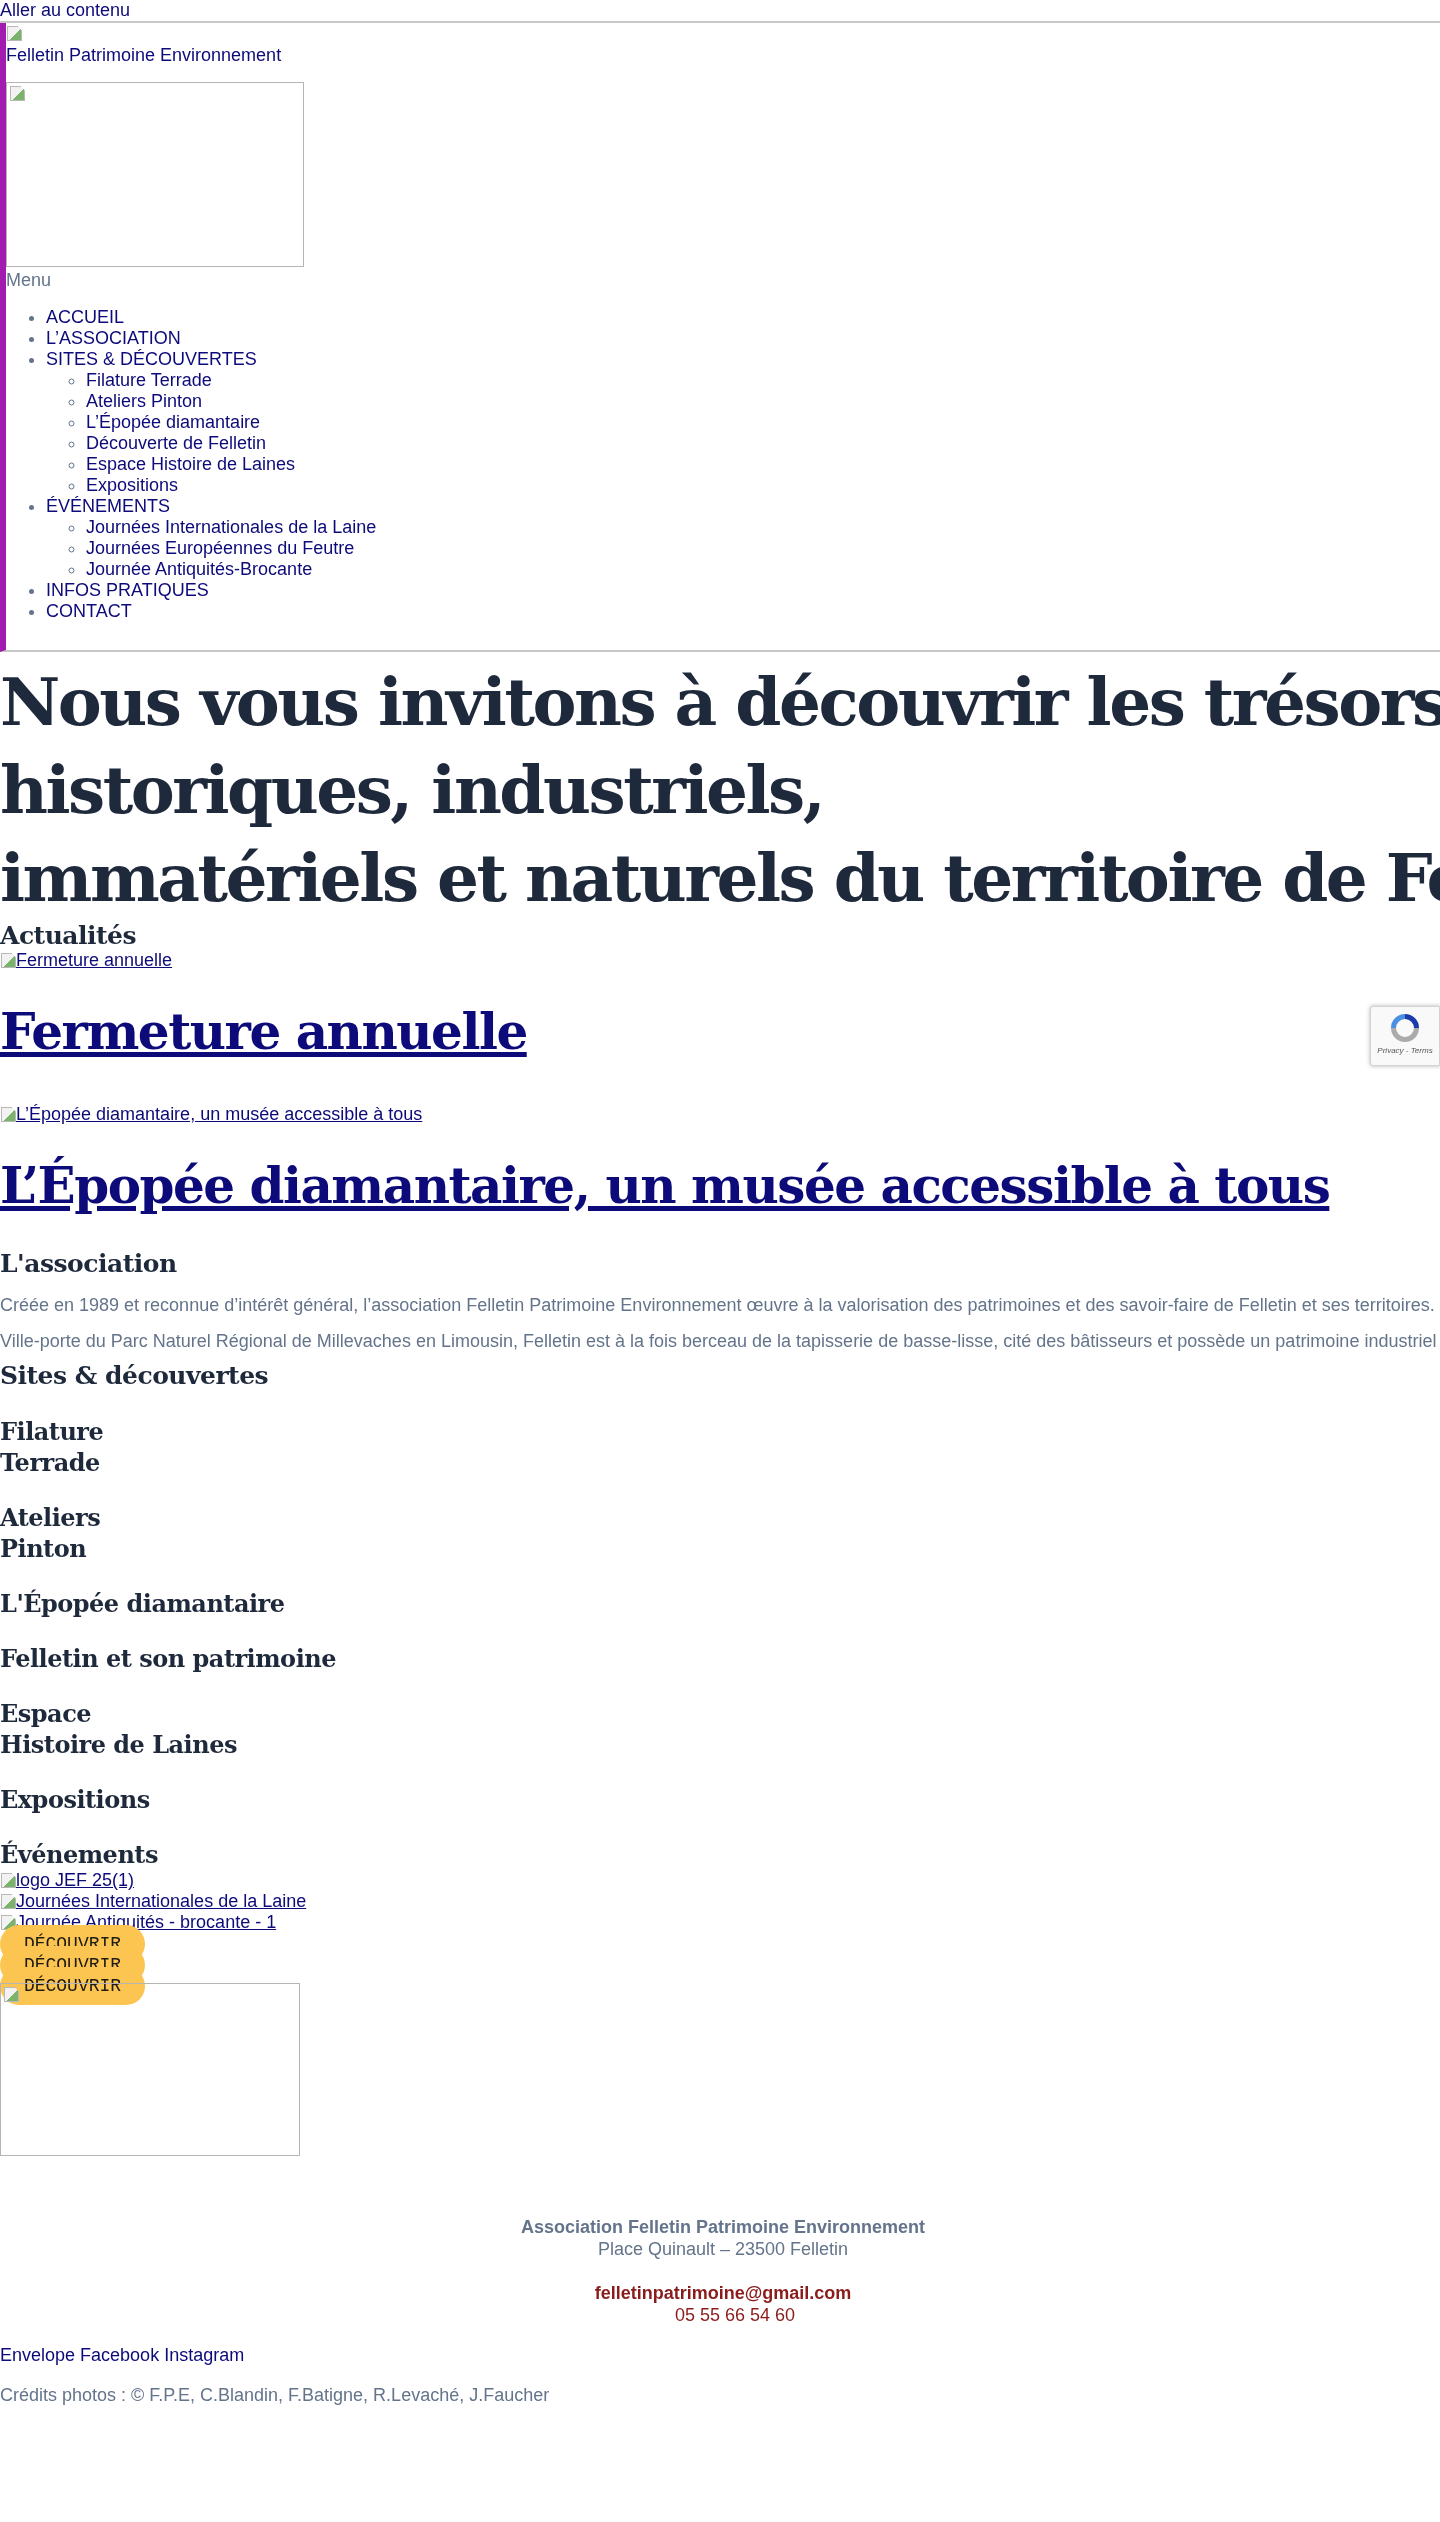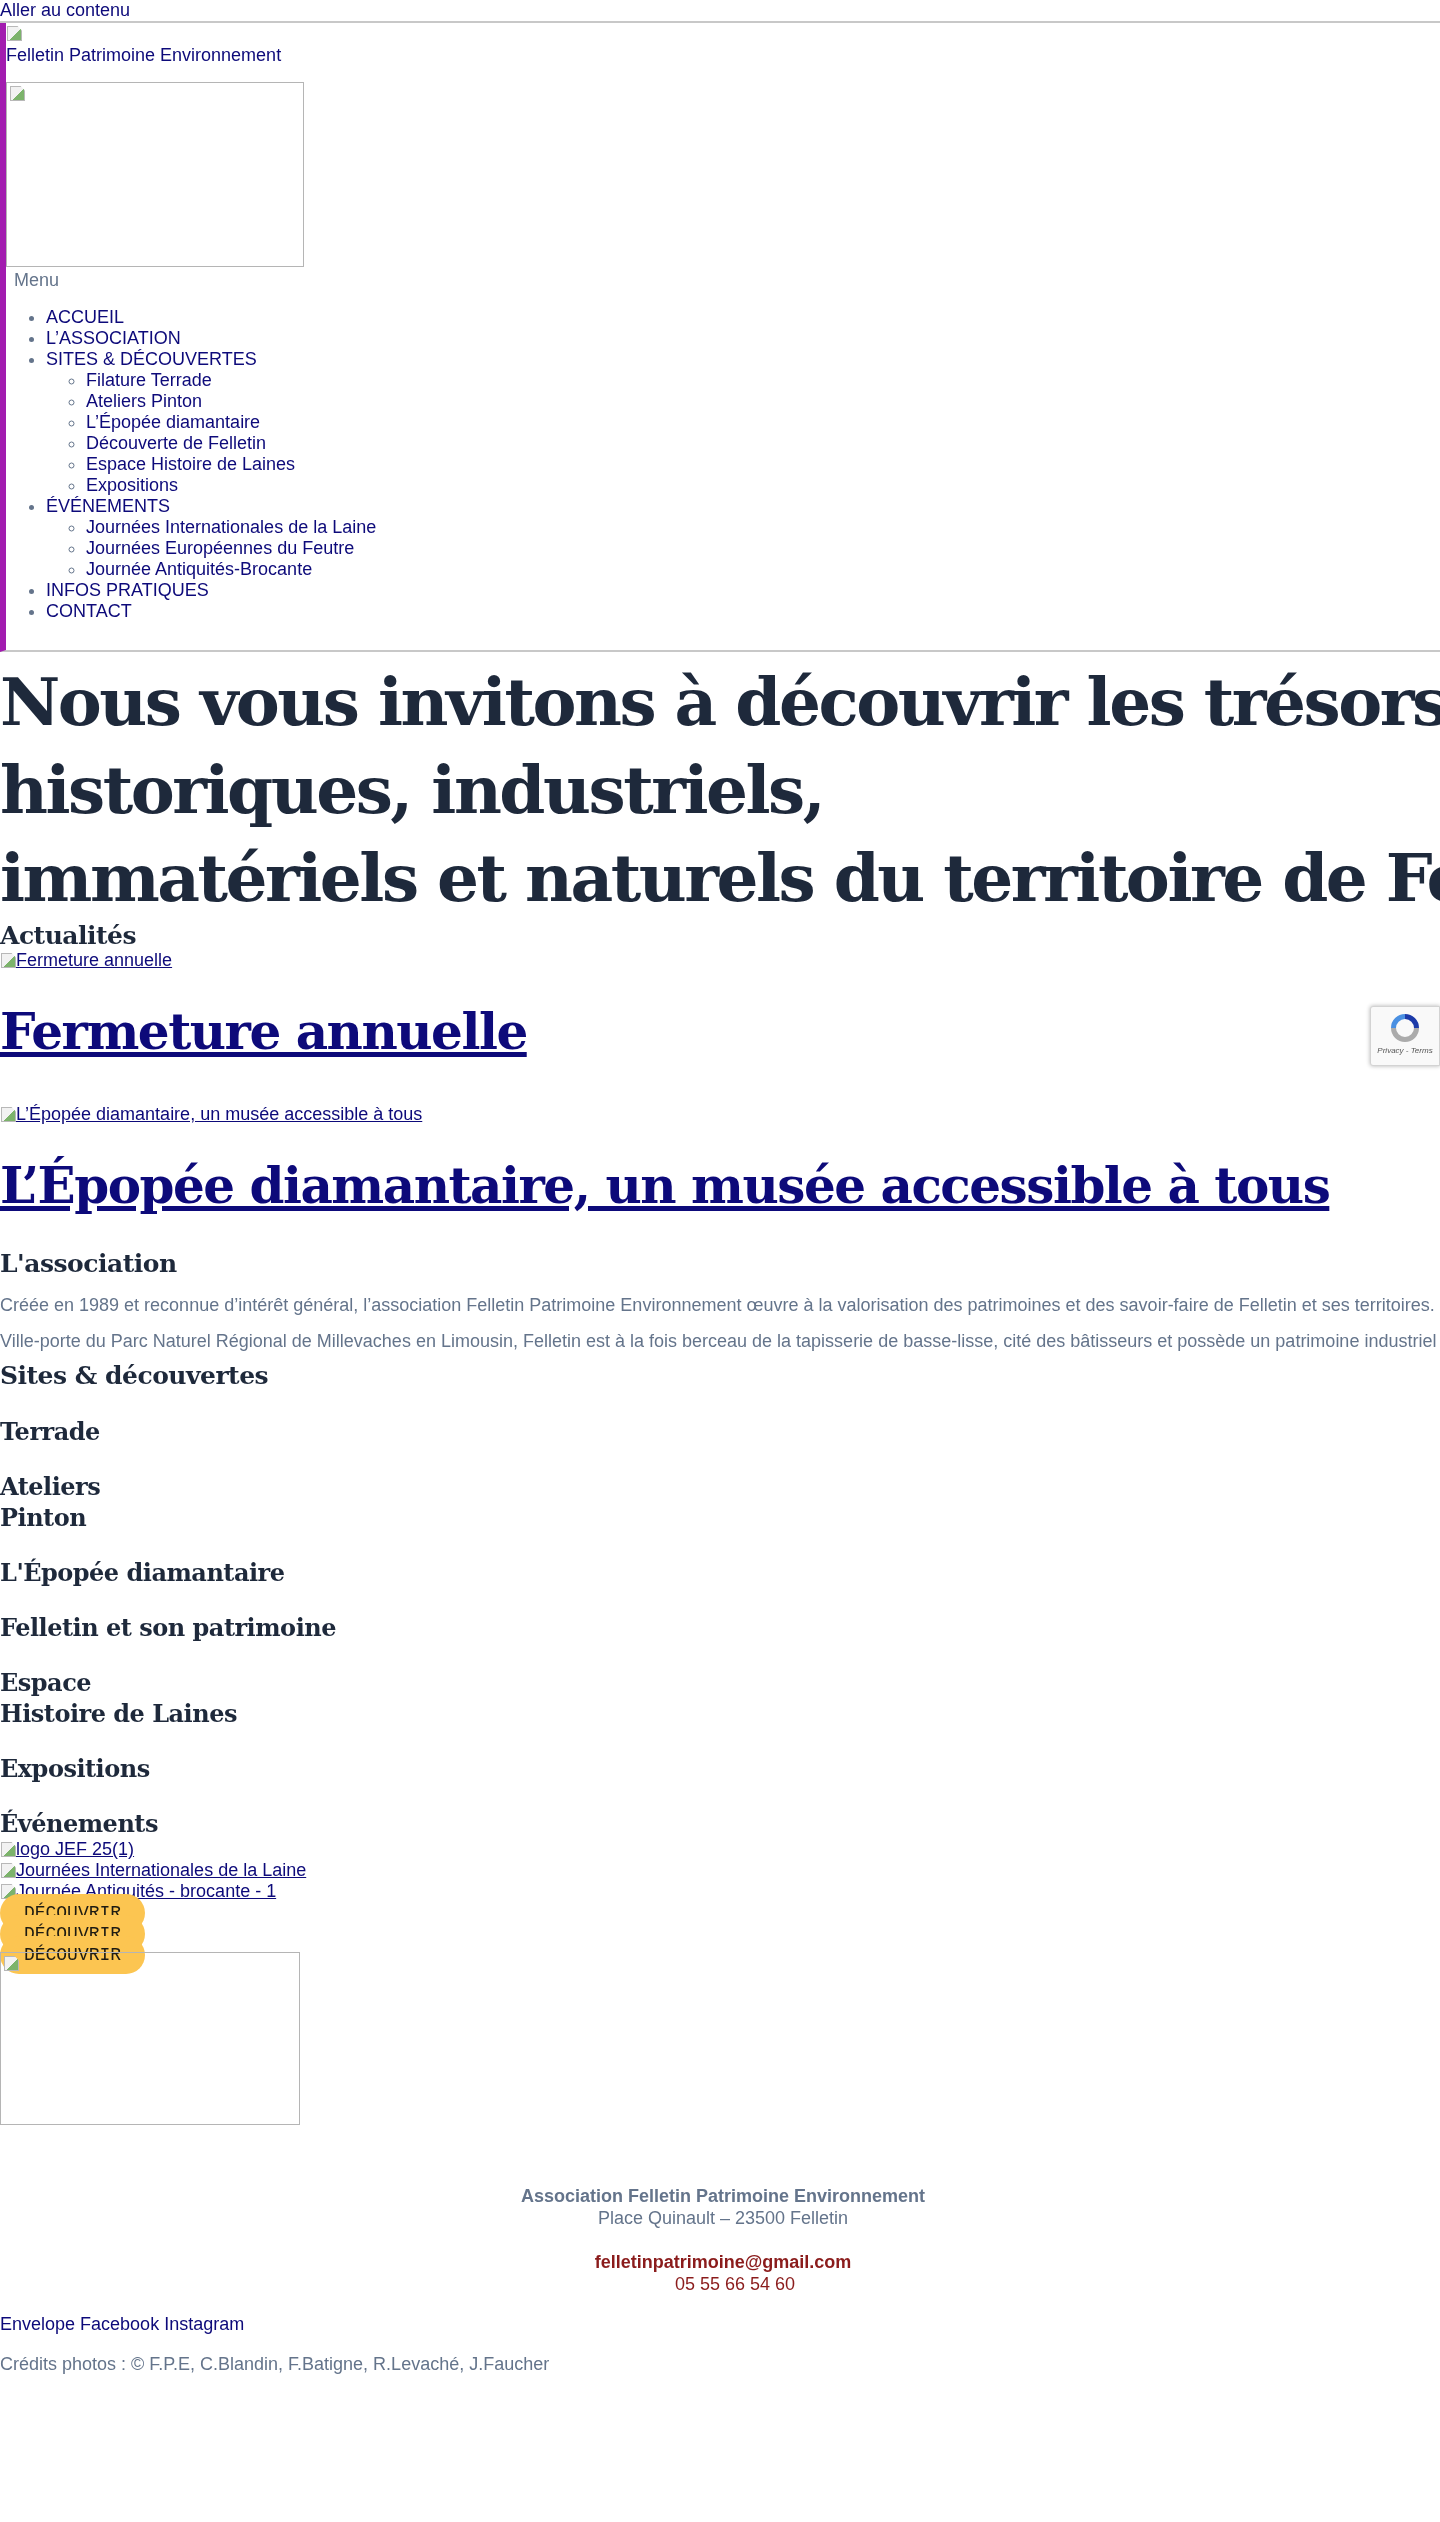--- a/index.html
+++ b/index.html
@@ -35,21 +35,21 @@
       height: 627px;
       margin-top: 0;
     }
     .logo-box {
       margin-top: 16px;
       width: 298px; height: 185px;
       border: 1px solid #b5b5b5;
       position: relative; box-sizing: border-box;
     }
     .logo-box .broken-img { position: absolute; left: 2px; top: 2px; }
-    .menu-label { font-size: 18px; color: #64748b; line-height: 22px; margin-top: 2px; margin-left: 8px; }
+    .menu-label { font-size: 18px; color: #64748b; line-height: 22px; margin-top: 2px; }
     ul.nav { list-style: disc; margin: 16px 0 0 0; padding-left: 40px; color: #64748b; }
     ul.nav > li { line-height: 21px; font-size: 18px; }
     ul.nav > li > a { color: #0d0a7a; text-decoration: none; font-size: 18px; }
     ul.sub { list-style: circle; margin: 0; padding-left: 40px; }
     ul.sub li { line-height: 21px; }
     ul.sub li a { color: #0d0a7a; text-decoration: none; }
     .hero {
       font-family: "DejaVu Serif", "Liberation Serif", serif;
       font-weight: bold;
       font-size: 66px; line-height: 88px;
@@ -160,20 +160,21 @@
 
 <section>
   <h2 class="section">L'association</h2>
   <p class="para" style="margin-top:16px;">Créée en 1989 et reconnue d’intérêt général, l’association Felletin Patrimoine Environnement œuvre à la valorisation des patrimoines et des savoir-faire de Felletin et ses territoires.</p>
   <p class="para">Ville-porte du Parc Naturel Régional de Millevaches en Limousin, Felletin est à la fois berceau de la tapisserie de basse-lisse, cité des bâtisseurs et possède un patrimoine industriel remarquable.</p>
 </section>
 
 <section style="margin-top:10px;">
   <h2 class="section" style="margin-bottom:26px;">Sites &amp; découvertes</h2>
   <div class="site-h">
+    <div>Filature</div>
     <div>Terrade</div>
   </div>
   <div class="site-h">
     <div>Ateliers</div>
     <div>Pinton</div>
   </div>
   <div class="site-h">
     <div>L'Épopée diamantaire</div>
   </div>
   <div class="site-h">

